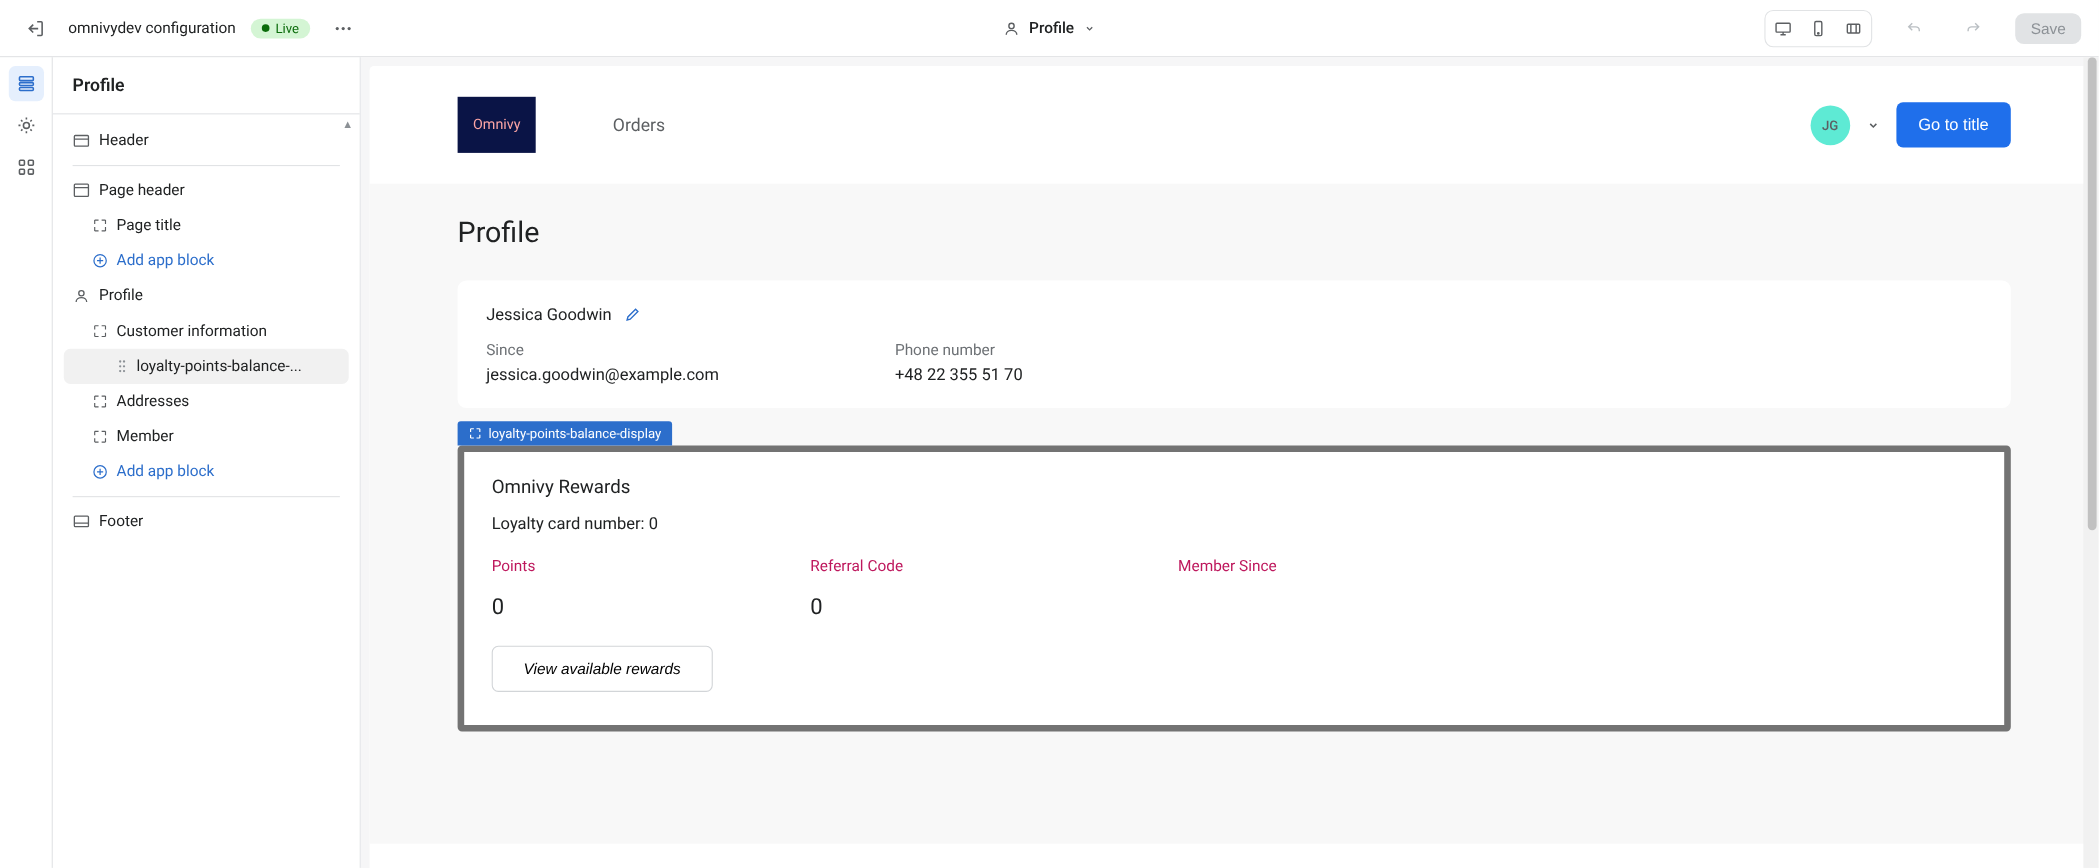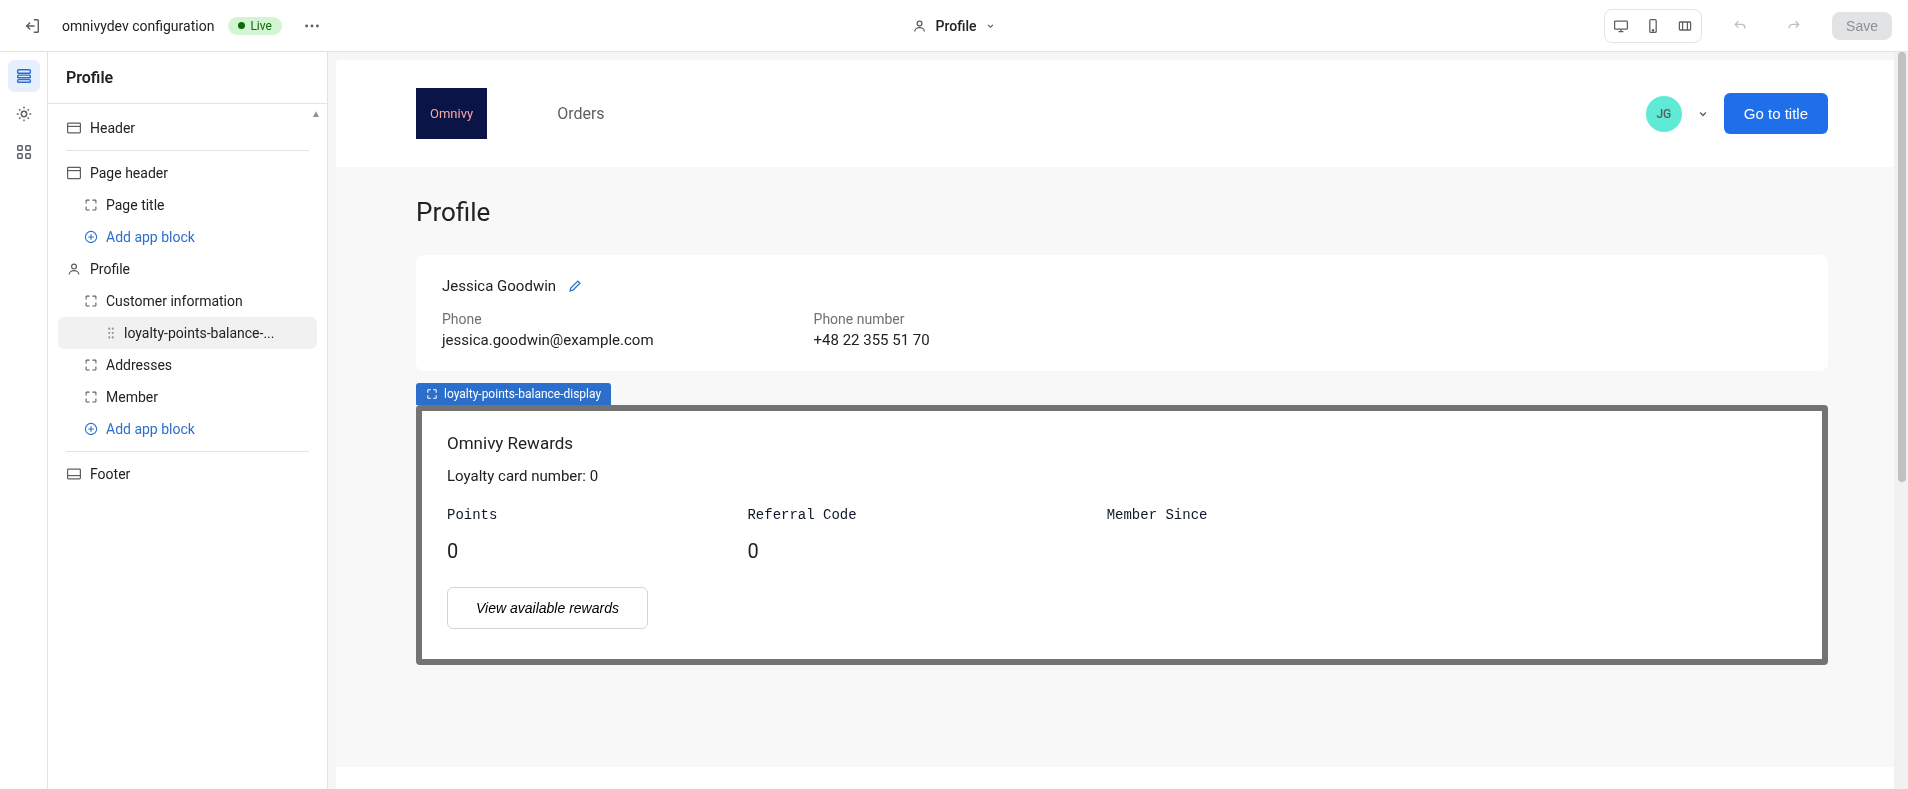--- a/index.html
+++ b/index.html
@@ -52,21 +52,21 @@
 .edit-icon { color:#2c6ecb; cursor:pointer; }
 .info-grid { display:flex; gap:160px; }
 .info-label { color:#6d7175; font-size:14px; margin-bottom:4px; }
 .info-value { font-size:15px; }
 
 .block-tag { display:inline-flex; align-items:center; gap:6px; background:#2c6ecb; color:#fff; font-size:12px; padding:4px 10px; border-radius:3px 3px 0 0; margin-top:12px; }
 .rewards-card { background:#fff; border:6px solid #737373; border-radius:4px; padding:22px 25px 30px; }
 .rewards-title { font-size:17px; font-weight:400; margin-bottom:14px; }
 .loyalty-num { font-size:15px; margin-bottom:22px; }
 .rewards-grid { display:flex; gap:250px; margin-bottom:24px; }
-.rw-label { color:#0f172a; font-size:14px; margin-bottom:16px;font-family:Liberation Mono, monospace; }
+.rw-label { color:#be185d; font-size:14px; margin-bottom:16px; }
 .rw-value { font-size:20px; }
 .rewards-btn { background:#fff; border:1px solid #d2d5d8; padding:12px 28px; border-radius:6px; font-size:14px; cursor:pointer;font-style:italic; }
 
 .scroll-track { position:absolute; right:0; top:0; bottom:0; width:14px; background:#f1f1f1; }
 .scroll-thumb { position:absolute; right:2px; top:0; width:8px; height:430px; background:#c1c1c1; border-radius:4px; }
 
 svg { display:block; }
 </style>
 </head>
 <body>
@@ -288,21 +288,21 @@
           <div class="cust-name-row">
             <span class="cust-name">Jessica Goodwin</span>
             <span class="edit-icon">
               <svg width="14" height="14" viewBox="0 0 20 20" fill="none" stroke="#2c6ecb" stroke-width="1.8">
                   <path d="M14 3l3 3L7 16l-4 1 1-4L14 3z"></path>
                 </svg>
             </span>
           </div>
           <div class="info-grid">
             <div>
-              <div class="info-label">Phone</div>
+              <div class="info-label">Since</div>
               <div class="info-value">jessica.goodwin@example.com</div>
             </div>
             <div>
               <div class="info-label">Phone number</div>
               <div class="info-value">+48 22 355 51 70</div>
             </div>
           </div>
         </div>
 
         <div class="block-tag">

